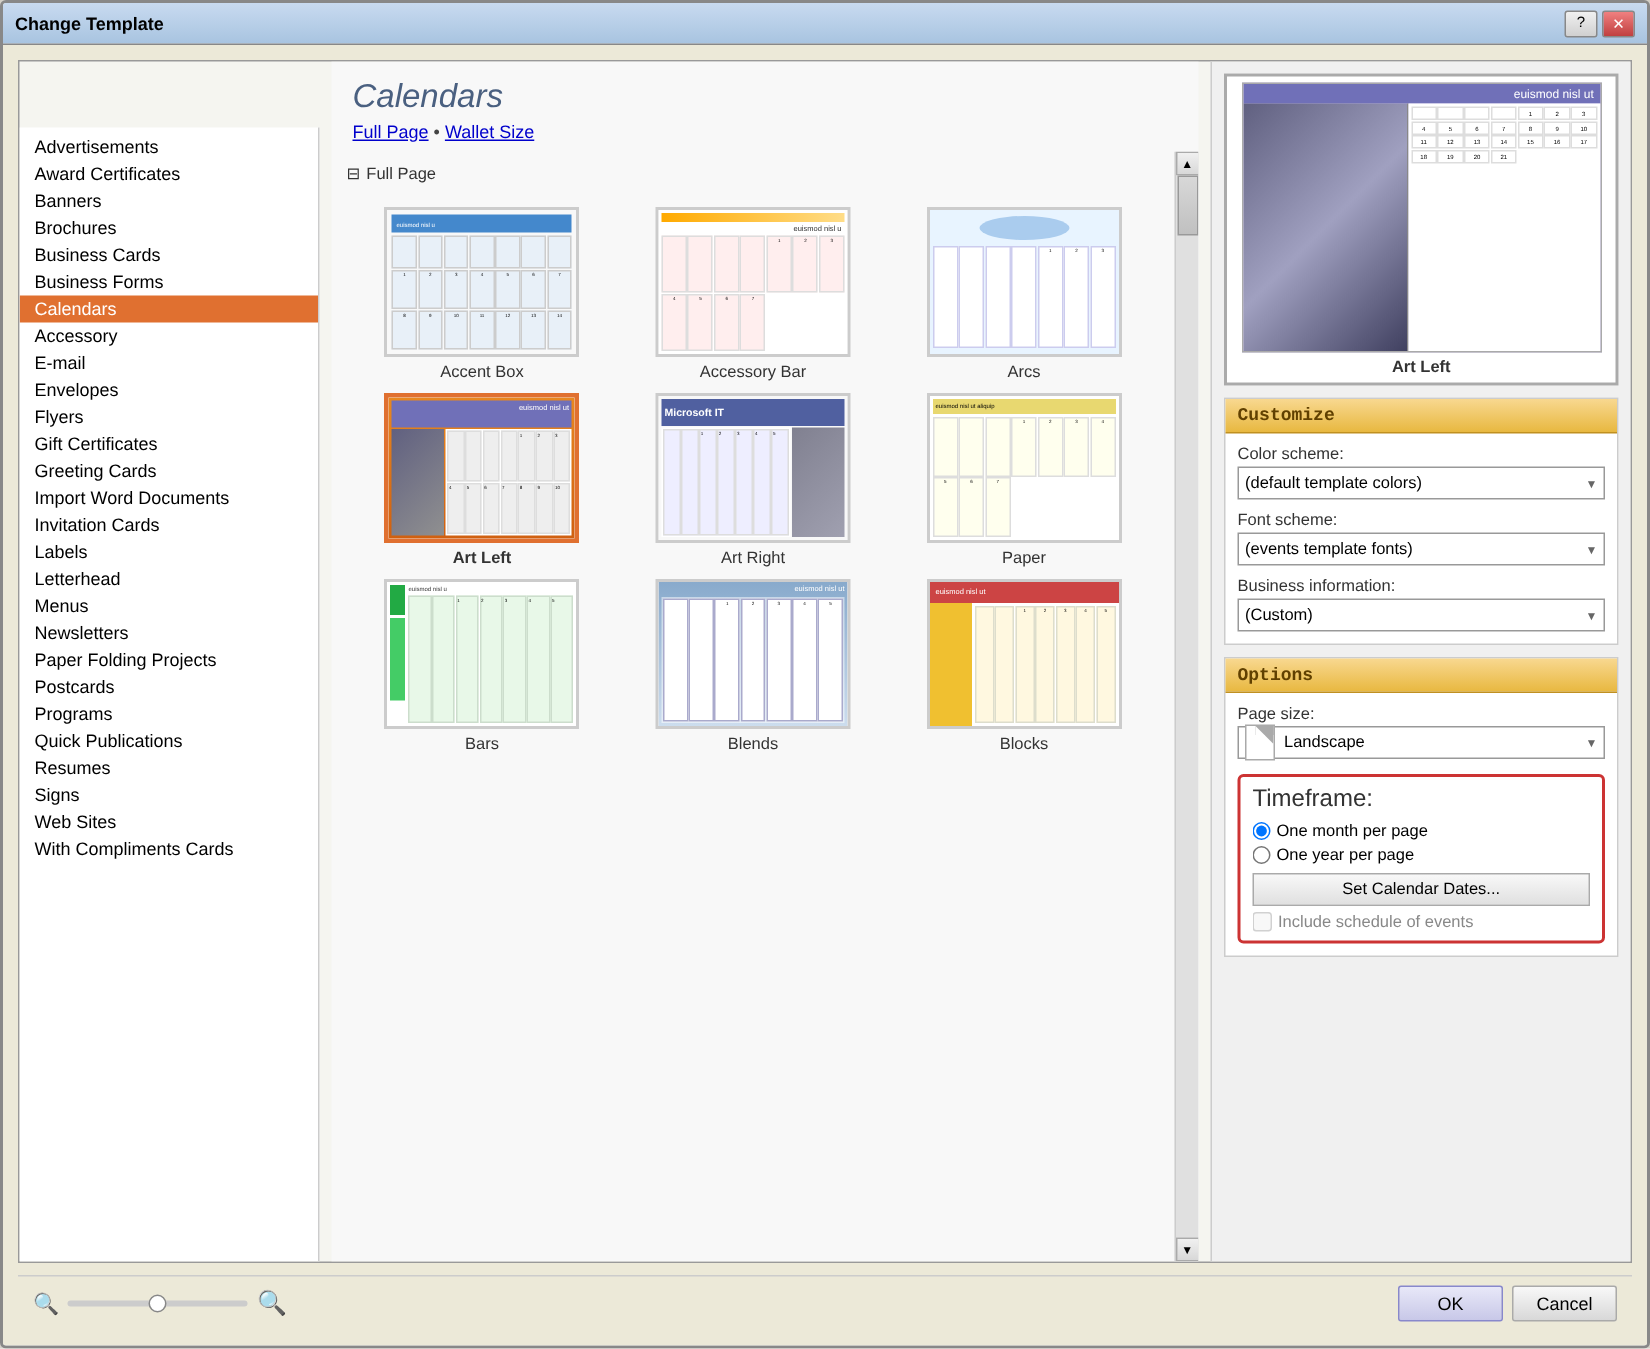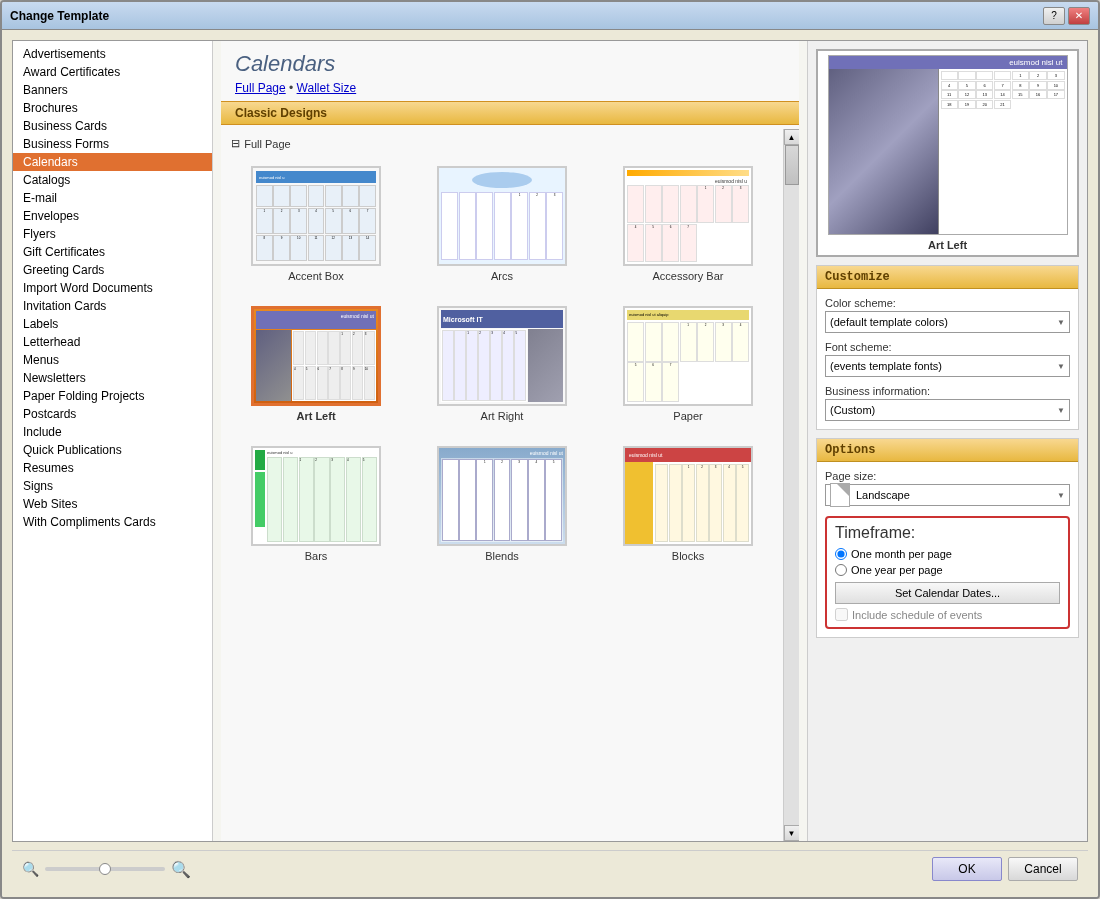--- a/index.html
+++ b/index.html
@@ -110,20 +110,21 @@
     }
 
     
     .sidebar {
       width: 200px;
       min-width: 200px;
       background: white;
       border-right: 1px solid #ccc;
       overflow-y: auto;
       padding: 4px 0;
+      margin-top: 44px;
     }
 
     .sidebar-item {
       padding: 2px 10px;
       cursor: pointer;
       font-size: 12px;
       color: #000;
       white-space: nowrap;
     }
     .sidebar-item.selected {
@@ -183,21 +184,21 @@
       padding: 4px 0;
       display: flex;
       align-items: center;
       gap: 4px;
       cursor: pointer;
     }
 
     .templates-grid {
       display: grid;
       grid-template-columns: repeat(3, 1fr);
-      gap: 16px;
+      gap: 0;
       padding: 8px 0;
     }
 
     .template-item {
       display: flex;
       flex-direction: column;
       align-items: center;
       cursor: pointer;
       padding: 4px;
     }
@@ -622,50 +623,49 @@
     <div class="main-panels">
 
       <div class="sidebar">
         <div class="sidebar-item">Advertisements</div>
         <div class="sidebar-item">Award Certificates</div>
         <div class="sidebar-item">Banners</div>
         <div class="sidebar-item">Brochures</div>
         <div class="sidebar-item">Business Cards</div>
         <div class="sidebar-item">Business Forms</div>
         <div class="sidebar-item selected">Calendars</div>
-        <div class="sidebar-item">Catalogs</div>
+        <div class="sidebar-item">Accessory</div>
         <div class="sidebar-item">E-mail</div>
         <div class="sidebar-item">Envelopes</div>
         <div class="sidebar-item">Flyers</div>
         <div class="sidebar-item">Gift Certificates</div>
         <div class="sidebar-item">Greeting Cards</div>
         <div class="sidebar-item">Import Word Documents</div>
         <div class="sidebar-item">Invitation Cards</div>
         <div class="sidebar-item">Labels</div>
         <div class="sidebar-item">Letterhead</div>
         <div class="sidebar-item">Menus</div>
         <div class="sidebar-item">Newsletters</div>
         <div class="sidebar-item">Paper Folding Projects</div>
         <div class="sidebar-item">Postcards</div>
-        <div class="sidebar-item">Include</div>
+        <div class="sidebar-item">Programs</div>
         <div class="sidebar-item">Quick Publications</div>
         <div class="sidebar-item">Resumes</div>
         <div class="sidebar-item">Signs</div>
         <div class="sidebar-item">Web Sites</div>
         <div class="sidebar-item">With Compliments Cards</div>
       </div>
 
       <div class="middle-panel">
         <div class="category-title">Calendars</div>
         <div class="subcategory-tabs">
           <a>Full Page</a>
           <span> • </span>
           <a>Wallet Size</a>
         </div>
-        <div class="designs-header">Classic Designs</div>
 
         <div style="display:flex;flex:1;overflow:hidden;">
           <div class="templates-scroll">
             <div class="section-header">
               <span>⊟</span>
               <span> Full Page</span>
             </div>
 
             <div class="templates-grid">
 
@@ -698,57 +698,57 @@
                         <div class="thumb-accent-cell">13</div>
                       <div class="thumb-accent-cell">14</div>
                     </div>
                   </div>
                 </div>
                 <div class="template-label">Accent Box</div>
               </div>
 
               <div class="template-item">
                 <div class="template-thumb">
-                  <div style="width:100%;height:100%;background:#e8f4ff;display:flex;flex-direction:column;align-items:center;padding:4px 2px;">
-                    <div style="width:60px;height:16px;background:#aaccee;border-radius:50%;margin-bottom:4px;"></div>
-                    <div style="width:100%;flex:1;display:grid;grid-template-columns:repeat(7,1fr);gap:0.5px;">
-                      <div style="background:white;border:0.5px solid #cce;font-size:3px;text-align:center;"></div>
-                      <div style="background:white;border:0.5px solid #cce;font-size:3px;text-align:center;"></div>
-                      <div style="background:white;border:0.5px solid #cce;font-size:3px;text-align:center;"></div>
-                      <div style="background:white;border:0.5px solid #cce;font-size:3px;text-align:center;"></div>
-                      <div style="background:white;border:0.5px solid #cce;font-size:3px;text-align:center;">1</div>
-                      <div style="background:white;border:0.5px solid #cce;font-size:3px;text-align:center;">2</div>
-                      <div style="background:white;border:0.5px solid #cce;font-size:3px;text-align:center;">3</div>
-                    </div>
-                  </div>
-                </div>
-                <div class="template-label">Arcs</div>
-              </div>
-
-              <div class="template-item">
-                <div class="template-thumb">
                   <div style="width:100%;height:100%;background:white;display:flex;flex-direction:column;padding:2px;">
                     <div style="height:6px;background:linear-gradient(to right,#ffaa00,#ffdd88);margin-bottom:2px;"></div>
                     <div style="font-size:5px;color:#333;text-align:right;padding-right:2px;margin-bottom:1px;">euismod nisl u</div>
                     <div style="flex:1;display:grid;grid-template-columns:repeat(7,1fr);gap:0.5px;">
                       <div style="background:#fee;border:0.5px solid #ddd;font-size:3px;text-align:center;"></div>
                       <div style="background:#fee;border:0.5px solid #ddd;font-size:3px;text-align:center;"></div>
                       <div style="background:#fee;border:0.5px solid #ddd;font-size:3px;text-align:center;"></div>
                       <div style="background:#fee;border:0.5px solid #ddd;font-size:3px;text-align:center;"></div>
                       <div style="background:#fee;border:0.5px solid #ddd;font-size:3px;text-align:center;">1</div>
                       <div style="background:#fee;border:0.5px solid #ddd;font-size:3px;text-align:center;">2</div>
                       <div style="background:#fee;border:0.5px solid #ddd;font-size:3px;text-align:center;">3</div>
                       <div style="background:#fee;border:0.5px solid #ddd;font-size:3px;text-align:center;">4</div>
                       <div style="background:#fee;border:0.5px solid #ddd;font-size:3px;text-align:center;">5</div>
                       <div style="background:#fee;border:0.5px solid #ddd;font-size:3px;text-align:center;">6</div>
                       <div style="background:#fee;border:0.5px solid #ddd;font-size:3px;text-align:center;">7</div>
                     </div>
                   </div>
                 </div>
                 <div class="template-label">Accessory Bar</div>
+              </div>
+
+              <div class="template-item">
+                <div class="template-thumb">
+                  <div style="width:100%;height:100%;background:#e8f4ff;display:flex;flex-direction:column;align-items:center;padding:4px 2px;">
+                    <div style="width:60px;height:16px;background:#aaccee;border-radius:50%;margin-bottom:4px;"></div>
+                    <div style="width:100%;flex:1;display:grid;grid-template-columns:repeat(7,1fr);gap:0.5px;">
+                      <div style="background:white;border:0.5px solid #cce;font-size:3px;text-align:center;"></div>
+                      <div style="background:white;border:0.5px solid #cce;font-size:3px;text-align:center;"></div>
+                      <div style="background:white;border:0.5px solid #cce;font-size:3px;text-align:center;"></div>
+                      <div style="background:white;border:0.5px solid #cce;font-size:3px;text-align:center;"></div>
+                      <div style="background:white;border:0.5px solid #cce;font-size:3px;text-align:center;">1</div>
+                      <div style="background:white;border:0.5px solid #cce;font-size:3px;text-align:center;">2</div>
+                      <div style="background:white;border:0.5px solid #cce;font-size:3px;text-align:center;">3</div>
+                    </div>
+                  </div>
+                </div>
+                <div class="template-label">Arcs</div>
               </div>
 
               <div class="template-item selected">
                 <div class="template-thumb" style="border:3px solid #e07030;">
                   <div class="thumb-artleft">
                     <div class="thumb-artleft-top">euismod nisl ut</div>
                     <div class="thumb-artleft-body">
                       <div class="thumb-artleft-photo"></div>
                       <div class="thumb-artleft-cal">
                         <div style="background:#eee;border:0.5px solid #ddd;font-size:3px;"></div>

